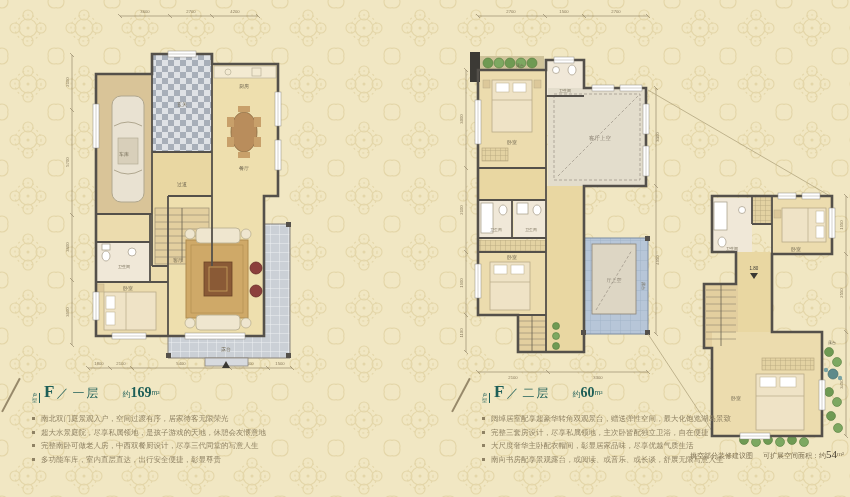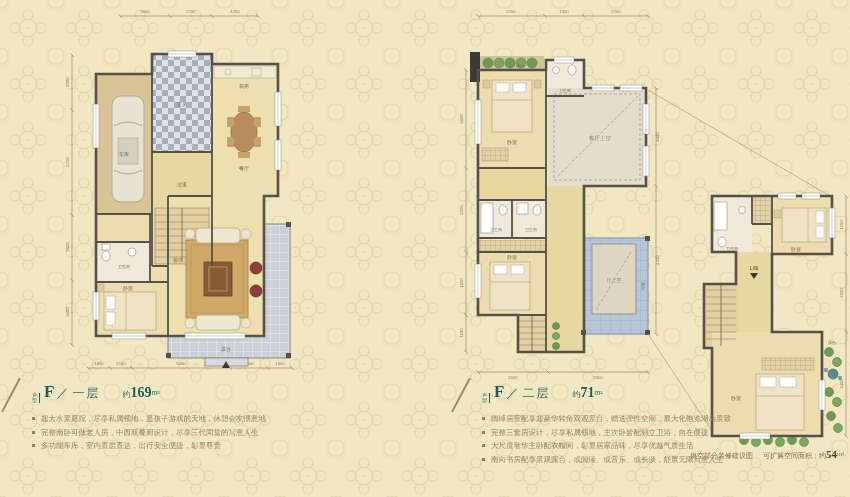--- a/index.html
+++ b/index.html
@@ -19,21 +19,21 @@
   .floor{font-size:12px;color:#1e5f58;letter-spacing:2px;margin-left:2px;}
   .area{margin-left:22px;color:#1e5f58;}
   .area .pre{font-size:8px;}
   .area .val{font-family:"Liberation Serif",serif;font-weight:bold;font-size:14px;margin-top:19px;}
   .area .unit{font-size:7px;vertical-align:2px;}
   ul.bullets{list-style:none;margin:9px 0 0 20px;padding:0;}
   ul.bullets li{position:relative;font-size:7.5px;color:#8f8264;line-height:13.5px;padding-left:9px;white-space:nowrap;}
   ul.bullets li::before{content:"";position:absolute;left:0;top:5px;width:3px;height:3px;background:#8f8264;}
   
   .attic-cap{position:absolute;left:690px;top:448px;width:156px;font-size:7px;color:#7a6d50;display:flex;align-items:baseline;gap:10px;white-space:nowrap;}
-  .attic-cap .exp-val{font-family:"Liberation Serif",serif;font-weight:bold;font-size:11px;color:#4a4234;}
+  .attic-cap .exp-val{font-family:"Liberation Serif",serif;font-weight:normal;font-size:11px;color:#4a4234;}
   .attic-cap .exp-unit{font-size:6px;vertical-align:2px;}
 </style>
 </head>
 <body>
 
 <div class="page">
 
 <svg class="bg-svg" width="850" height="497">
   <defs>
     <pattern id="damask" width="56" height="56" patternUnits="userSpaceOnUse">
@@ -428,34 +428,35 @@
 <div class="info info-1">
   <div class="tline">
     <span class="slash-mark"></span>
     <span class="tag">户型</span>
     <span class="letter">F</span>
     <span class="floor">／</span>
     <span class="floor">一层</span>
     <span class="area"><span class="pre">约</span><span class="val">169</span><span class="unit">m²</span></span>
   </div>
   <ul class="bullets">
+    <li>南北双门庭景观入户，空间过渡有序，居家待客无限荣光</li>
     <li>超大水景庭院，尽享私属领地，是孩子游戏的天地，休憩会友惬意地</li>
     <li>完整南卧可做老人房，中西双餐厨设计，尽享三代同堂的写意人生</li>
     <li>多功能车库，室内直层直达，出行安全便捷，彰显尊贵</li>
   </ul>
 </div>
 
 <div class="info info-2">
   <div class="tline">
     <span class="slash-mark"></span>
     <span class="tag">户型</span>
     <span class="letter">F</span>
     <span class="floor">／</span>
     <span class="floor">二层</span>
-    <span class="area"><span class="pre">约</span><span class="val">71</span><span class="unit">m²</span></span>
+    <span class="area"><span class="pre">约</span><span class="val">60</span><span class="unit">m²</span></span>
   </div>
   <ul class="bullets">
     <li>阔绰居室配享超豪华转角双观景台，赠送弹性空间，最大化饱览湖岛景致</li>
     <li>完整三套房设计，尽享私属领地，主次卧皆配独立卫浴，自在便捷</li>
     <li>大尺度奢华主卧配衣帽间，彰显居家品味，尽享优越气质生活</li>
     <li>南向书房配享景观露台，或阅读、或音乐、或长谈，舒展无限写意人生</li>
   </ul>
 </div>
 
 <div class="attic-cap">

